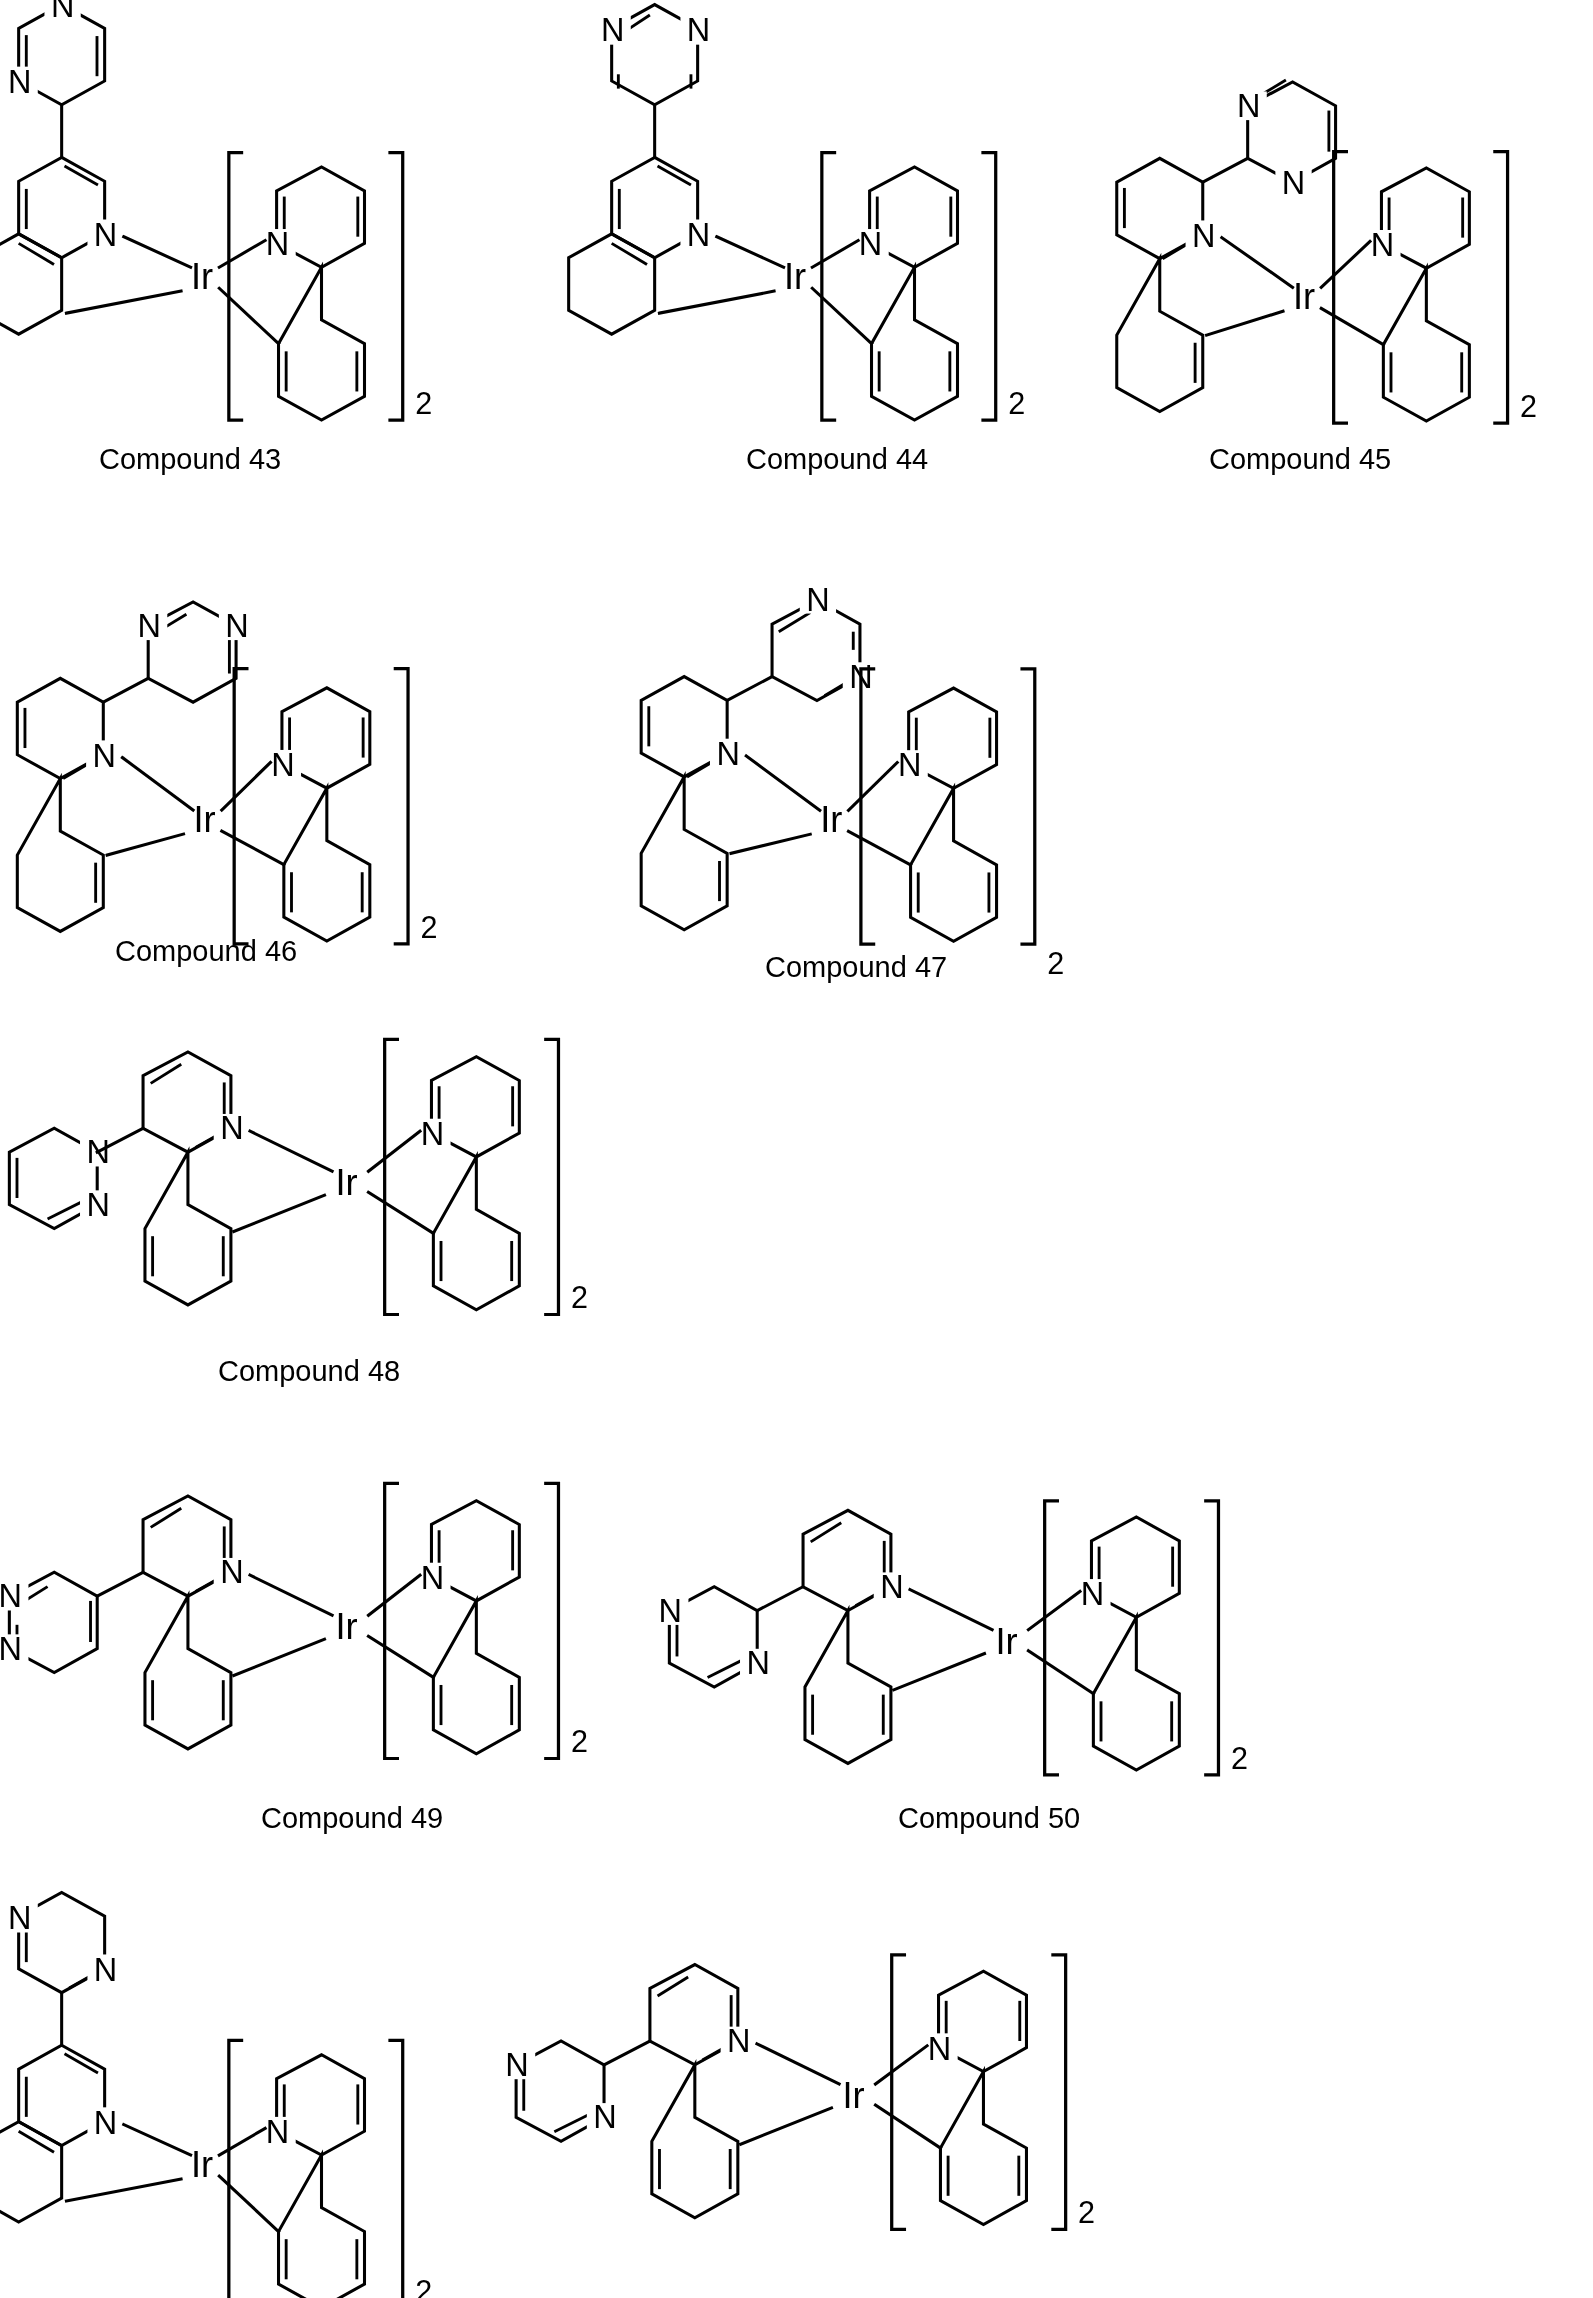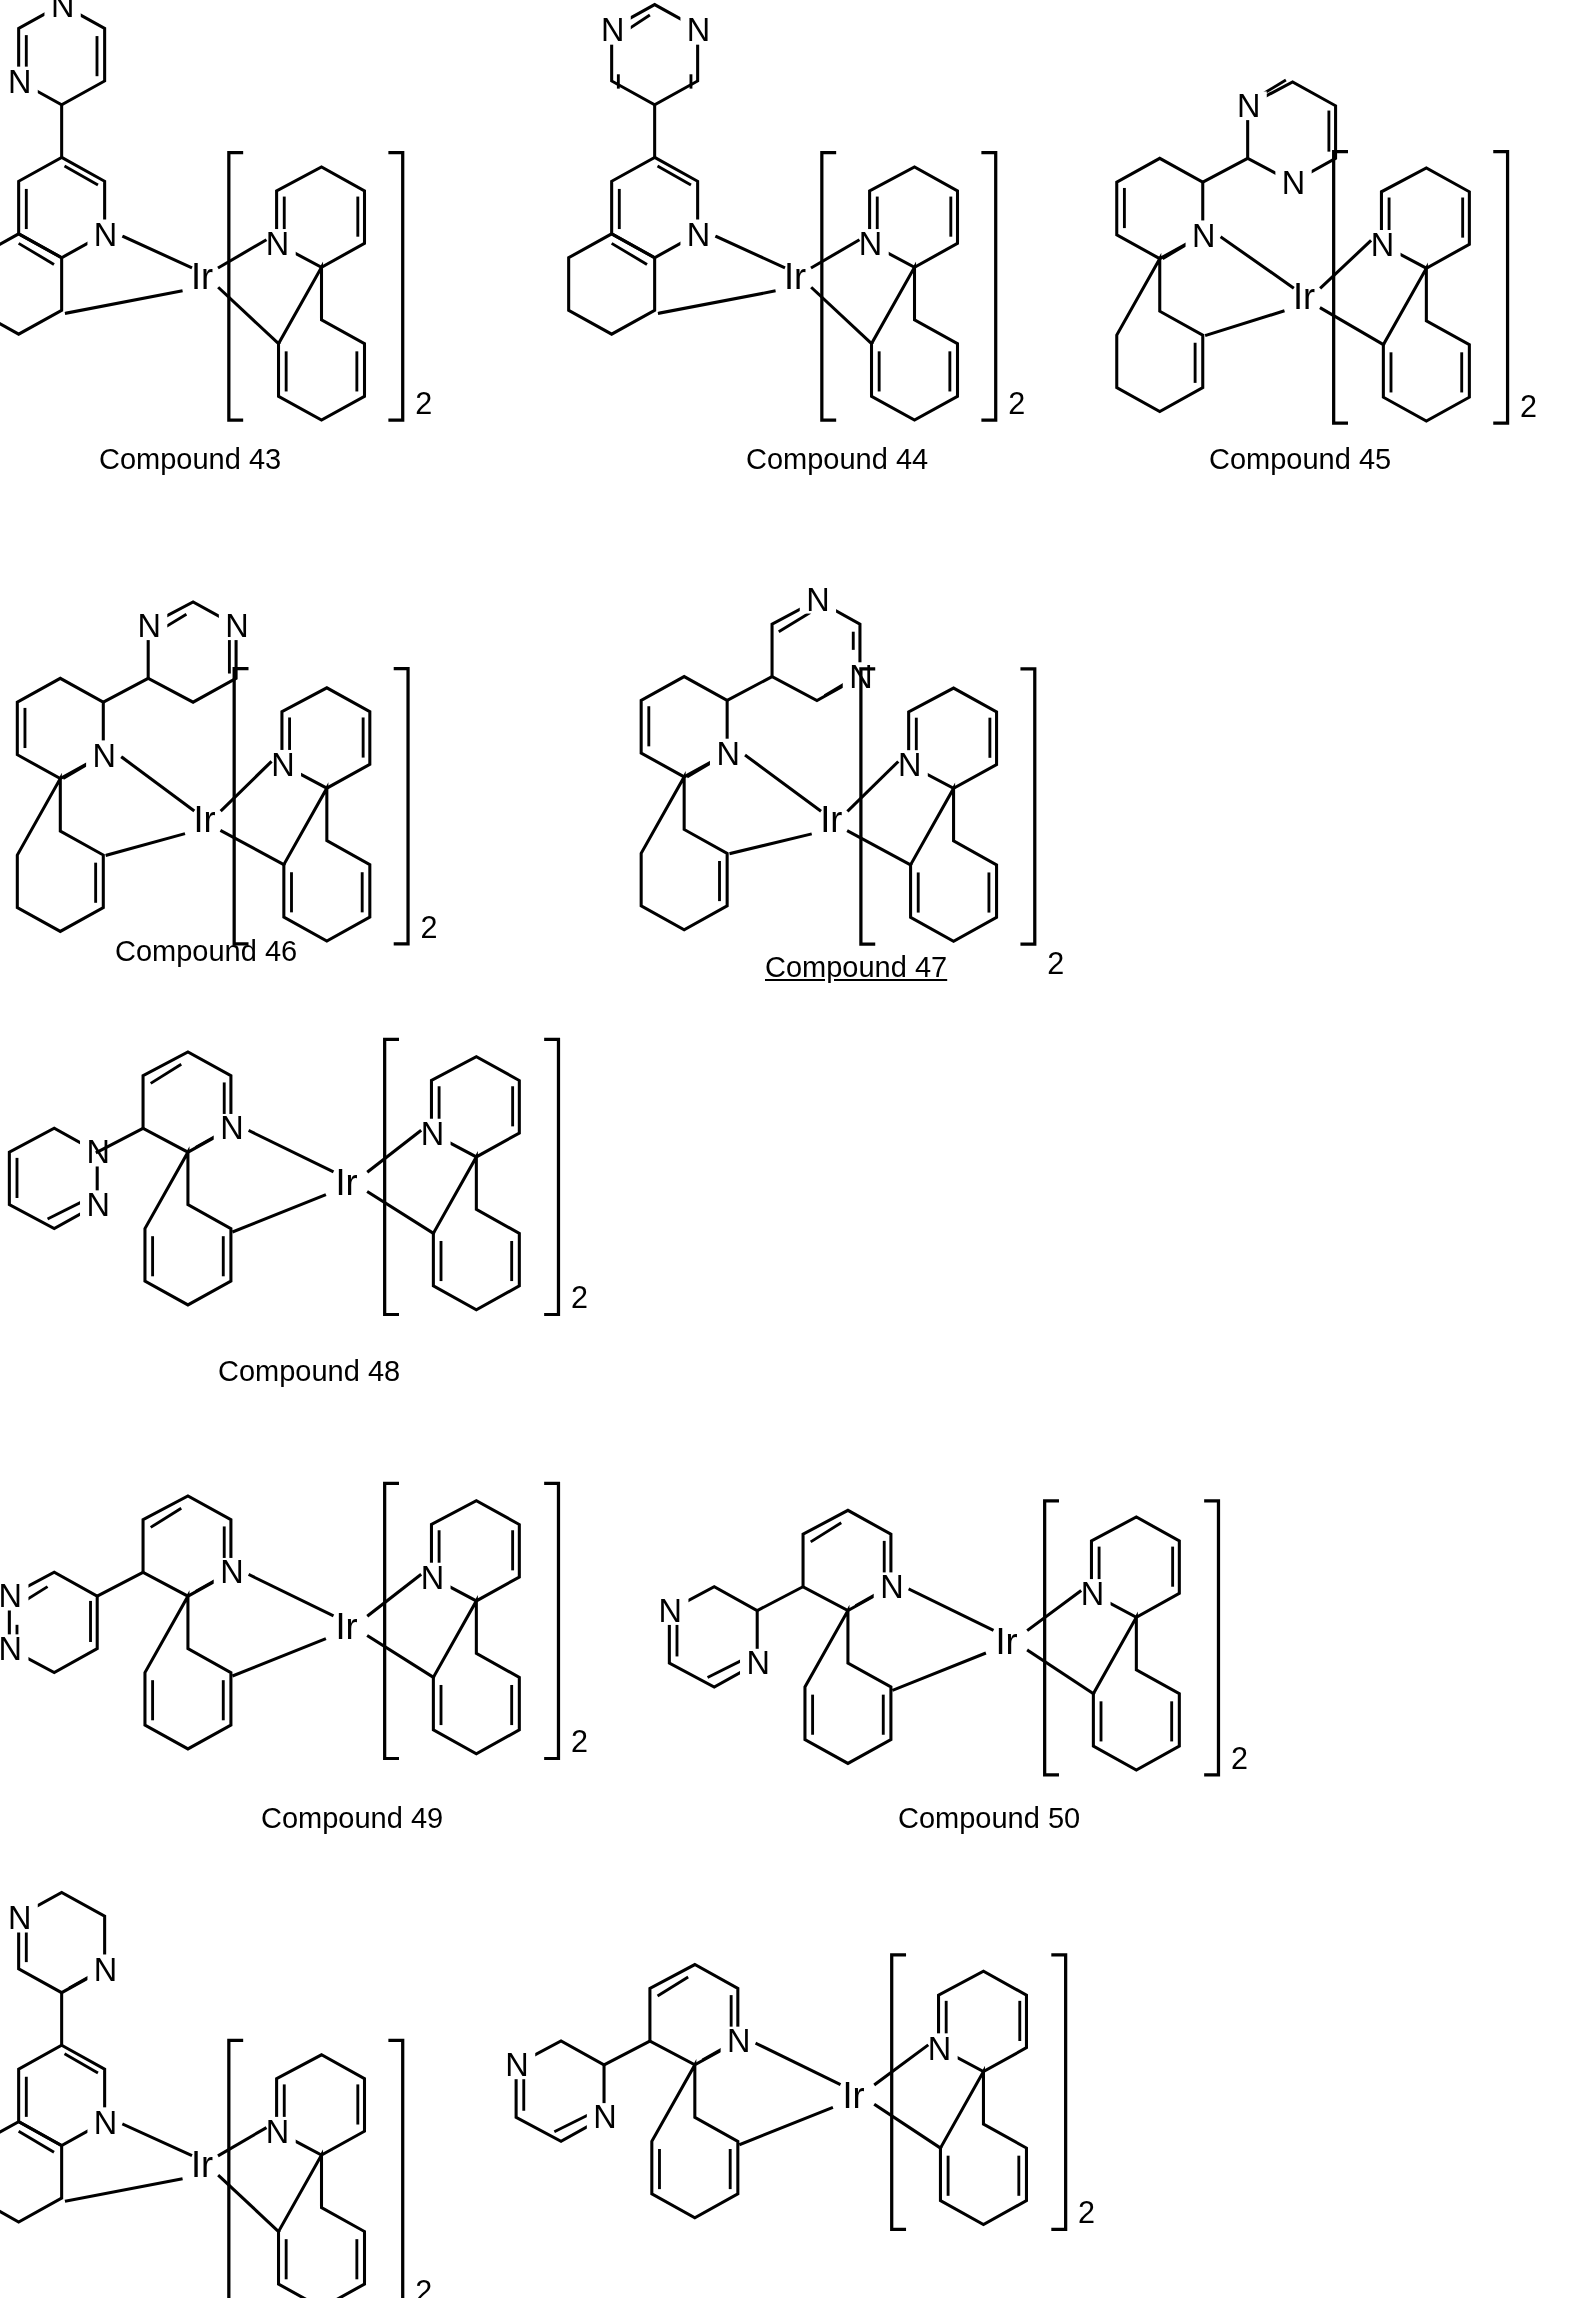--- a/index.html
+++ b/index.html
@@ -252,21 +252,21 @@
     <text class="atom" x="322" y="241">N</text>
     <path class="bond" d="M 368,265 L 368,320 L 413,345 L 413,400 L 368,425 L 323,400 L 323,345 Z"></path>
     <path class="bond2" d="M 405,353 L 405,395"></path>
     <path class="bond2" d="M 331,353 L 331,395"></path>
     <path class="bond" d="M 258,288 L 309,238"></path>
     <path class="bond" d="M 258,310 L 323,345"></path>
     <text class="sub" x="466" y="448">2</text>
   </g>
 </svg>
 </div>
-<div class="caption" style="left:765px;top:951px;text-decoration:underline;">Compound 47</div>
+<div class="caption" style="left:765px;top:951px;">Compound 47</div>
 
 <div class="struct" style="left:-9.6px;top:1028px;">
 <svg width="669" height="382" viewBox="0 0 700 400">
 
   <g>
     <path class="bond" d="M 20,185 L 20,130 L 67,105 L 112,130 L 112,185 L 67,210 Z"></path>
     <path class="bond2" d="M 28,178 L 28,136"></path>
     <path class="bond2" d="M 60,200 L 100,180"></path>
     <rect x="94" y="115" width="38" height="30" fill="#fff"></rect>
     <rect x="94" y="170" width="38" height="30" fill="#fff"></rect>

